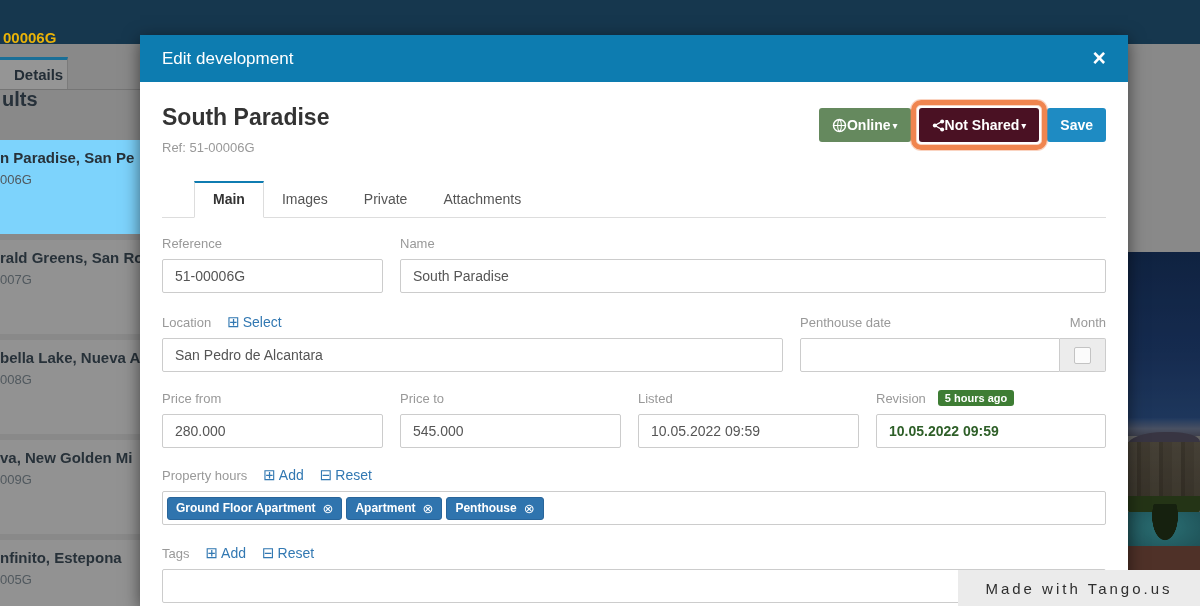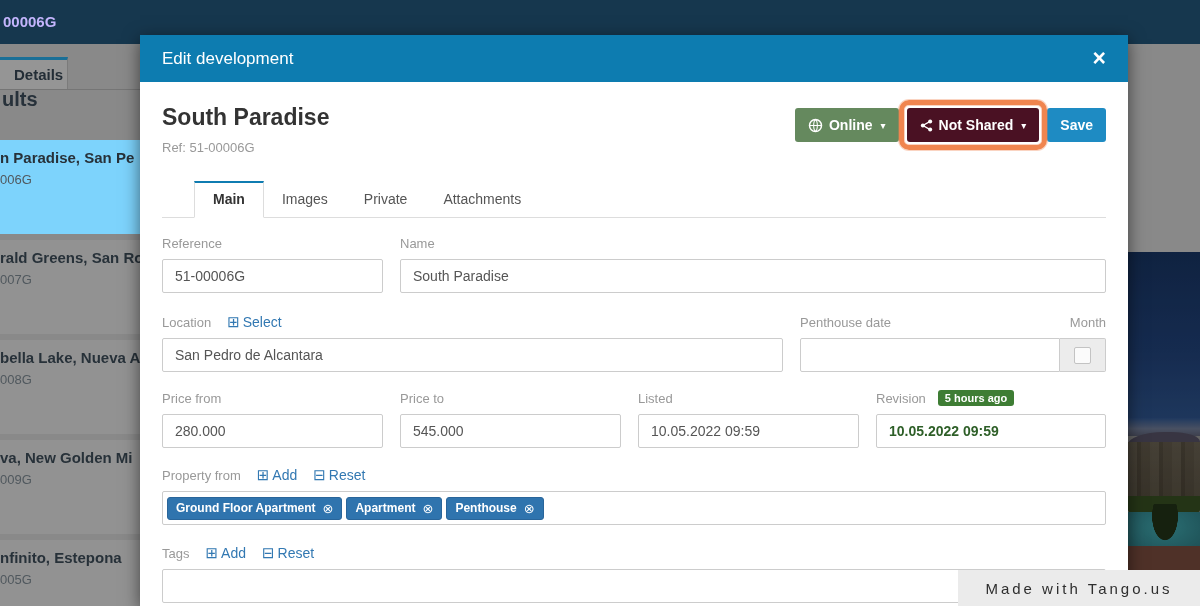--- a/index.html
+++ b/index.html
@@ -2,21 +2,21 @@
 <html><head>
 <meta charset="utf-8">
 <style>
   * { margin:0; padding:0; box-sizing:border-box; }
   html,body { width:1200px; height:606px; }
   body { font-family:"Liberation Sans","DejaVu Sans",sans-serif; }
   #screen { position:relative; width:1200px; height:606px; background:#898989; overflow:hidden; }
 
   
   .topbar { position:absolute; left:0; top:0; width:1200px; height:44px; background:#16374e; }
-  .topbar-ref { position:absolute; left:3px; top:0; line-height:44px; color:#c4b5fd; font-size:15px; font-weight:600; }
+  .topbar-ref { position:absolute; left:3px; top:16px; line-height:44px; color:#eab308; font-size:15px; font-weight:600; }
   .bg-tab { position:absolute; left:0; top:57px; width:68px; height:33px; background:#959595;
             border-top:3px solid #1a6f97; border-right:1px solid #7b7b7b;
             font-size:15px; font-weight:700; color:#232d36; padding:6px 0 0 14px; }
   .bg-tabline { position:absolute; left:0; top:89px; width:140px; height:1px; background:#757575; }
   .bg-results { position:absolute; left:2px; top:88px; font-size:20px; font-weight:700; color:#27313a; }
   .bg-list { position:absolute; left:0; top:140px; width:140px; }
   .bg-item { width:140px; height:94px; margin-bottom:6px; background:#929292; padding-top:9px; overflow:hidden; cursor:pointer; }
   .bg-item.selected { background:#7dd3fc; }
   .bg-item-title { font-size:15px; font-weight:700; color:#273139; white-space:nowrap; }
   .bg-item-ref { font-size:13px; color:#50585e; margin-top:6px; }
@@ -42,21 +42,21 @@
   .modal-title { color:#fff; font-size:17px; }
   .modal-close { margin-left:auto; color:#fff; font-size:23px; font-weight:700; line-height:1; cursor:pointer; }
   .modal-body { padding:22px 22px 0 22px; }
 
   .summary-row { display:flex; justify-content:space-between; align-items:flex-start; }
   .dev-title { font-size:23px; font-weight:700; color:#333; }
   .dev-ref { font-size:13px; color:#999; margin-top:9px; }
 
   .actions { display:flex; gap:8px; margin-top:4px; }
   .btn { height:34px; border:none; border-radius:3px; color:#fff; font-family:inherit;
-         font-size:14px; font-weight:600; display:flex; align-items:center; gap:6px; padding:0 13px; cursor:pointer; }
+         font-size:14px; font-weight:600; display:flex; align-items:center; padding:0 13px; cursor:pointer; }
   .btn-online { background:#65895e; }
   .btn-share { background:#4a1123; }
   .btn-save { background:#1e8bc3; font-weight:600; }
   .caret { font-size:10px; margin-left:2px; }
   .share-wrap { position:relative; }
   .tango-ring { position:absolute; left:-8px; top:-8px; right:-8px; bottom:-8px;
                 border:5px solid #f0854f; border-radius:10px; pointer-events:none;
                 box-shadow:0 0 0 1px rgba(240,133,79,.35), inset 0 0 0 1px rgba(240,133,79,.35); }
 
   .tabs { display:flex; margin-top:26px; border-bottom:1px solid #ddd; }
@@ -274,21 +274,21 @@
           <div class="label-row" style="gap:12px;">
             <span class="form-label">Revision</span>
             <span class="badge">5 hours ago</span>
           </div>
           <input class="inp revision" value="10.05.2022 09:59" style="">
         </div>
       </div>
 
       <div class="row4">
         <div class="label-row">
-          <span class="form-label">Property from</span>
+          <span class="form-label">Property hours</span>
           <span class="link">
             <span class="glyph">⊞</span>
             <span>Add</span>
           </span>
           <span class="link">
             <span class="glyph">⊟</span>
             <span>Reset</span>
           </span>
         </div>
         <div class="chipbox">

